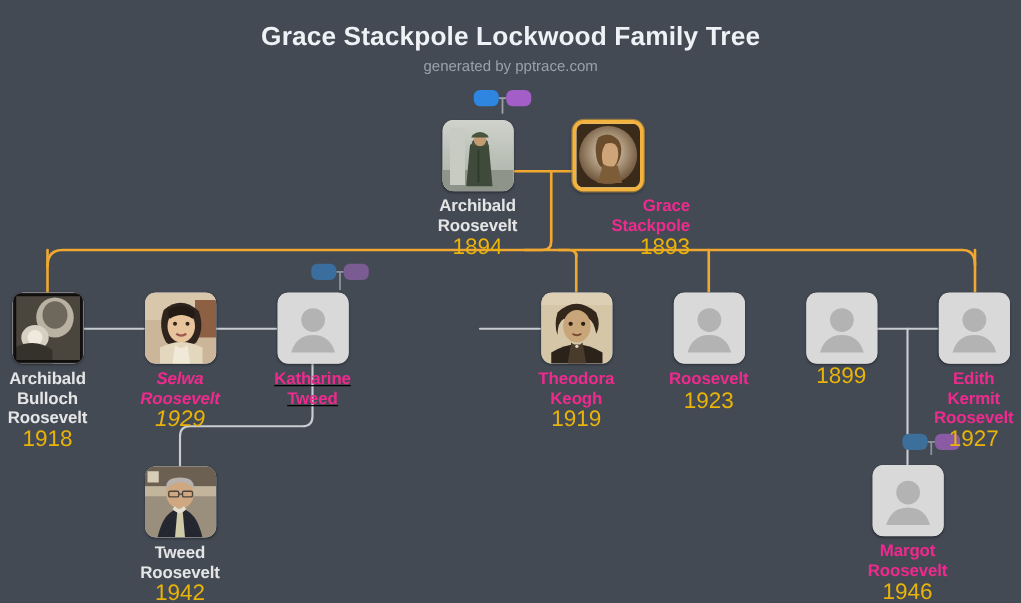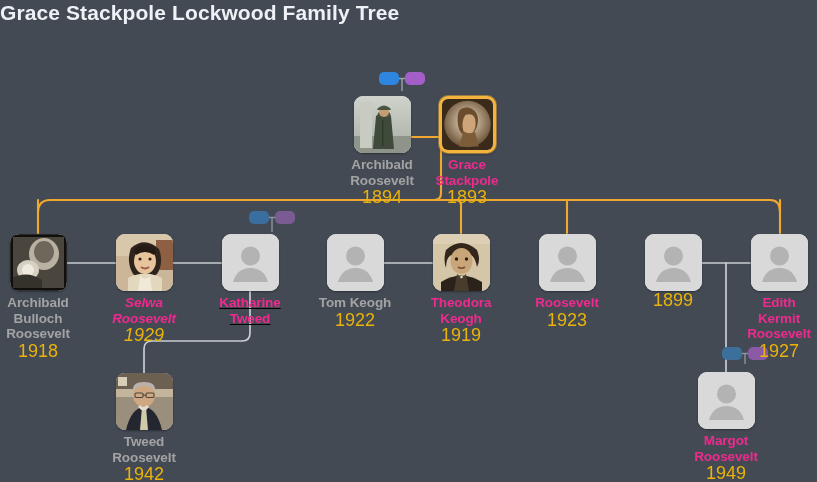--- a/index.html
+++ b/index.html
@@ -12,21 +12,22 @@
   }
   #stage {
     position: relative;
     width: 817px; height: 482px;
     background: #434a54;
   }
 
   
   #header {
     position: absolute; top: 0; left: 0; width: 817px;
-    text-align: left;
+    text-align: center;
+    padding-top: 17px;
   }
   #title {
     font-size: 21px;
     font-weight: bold;
     color: #eef1f5;
     letter-spacing: 0.1px;
     line-height: 26px;
   }
   #subtitle {
     font-size: 12px;
@@ -67,21 +68,21 @@
   
   .silhouette { width: 100%; height: 100%; display: block; }
 
   .name {
     margin-top: 4px;
     font-size: 13.5px;
     font-weight: bold;
     line-height: 15.5px;
     letter-spacing: -0.1px;
   }
-  .name.m { color: #a3a3a3; }
+  .name.m { color: #e5e5e5; }
   .name.f { color: #ef2a8e; }
   .year {
     font-size: 18px;
     color: #eab308;
     line-height: 17px;
     margin-top: 1px;
     font-weight: normal;
   }
 
   
@@ -101,20 +102,21 @@
   .pillpair.dim2 .pill.blue { background: #3d6f9b; }
   .pillpair.dim2 .pill.purp { background: #8a5ba4; }
 </style>
 </head>
 <body>
 
 <div id="stage">
 
   <div id="header">
     <div id="title">Grace Stackpole Lockwood Family Tree</div>
+    <div id="subtitle">generated by pptrace.com</div>
   </div>
 
   <svg id="wires" viewBox="0 0 817 482">
     <g fill="none" stroke="#f0a830" stroke-width="2.1" stroke-linecap="round" stroke-linejoin="round">
 
       <path d="M 412 137 L 441 137 L 441 193 Q 441 200 434 200 L 420 200"></path>
       <path d="M 441 137 L 457 137"></path>
 
       <path d="M 38 213 Q 38 200 50 200 L 770 200 Q 780 200 780 212"></path>
 
@@ -181,21 +183,21 @@
         <rect x="28" y="24" width="1.5" height="26" fill="#2f3a2c"></rect>
       </svg>
     </div>
     <div class="name m">
       <div>Archibald</div>
       <div>Roosevelt</div>
     </div>
     <div class="year">1894</div>
   </div>
 
-  <div class="person" style="left:401px; top:96px;">
+  <div class="person" style="left:420px; top:96px;text-align:right;">
     <div class="thumb hl">
       <svg class="silhouette" viewBox="0 0 57 57">
         <defs>
           <radialGradient id="gSep" cx="50%" cy="45%" r="62%">
             <stop offset="0" stop-color="#efe0c6"></stop>
               <stop offset="1" stop-color="#5d4228"></stop>
           </radialGradient>
         </defs>
         <rect width="57" height="57" fill="#3a2a19"></rect>
         <circle cx="28.5" cy="28" r="26" fill="url(#gSep)"></circle>
@@ -263,33 +265,20 @@
         <path d="M11 48 q4 -14 17.5 -14 q13.5 0 17.5 14 z" fill="#b3b3b3"></path>
       </svg>
     </div>
     <div class="name f">
       <div>Katharine</div>
       <div>Tweed</div>
     </div>
     <div class="year"></div>
   </div>
 
-  <div class="person" style="left:289px; top:234px;">
-    <div class="thumb plain">
-      <svg class="silhouette" viewBox="0 0 57 57">
-        <rect width="57" height="57" fill="#d9d9d9"></rect>
-        <circle cx="28.5" cy="22" r="9.5" fill="#b3b3b3"></circle>
-        <path d="M11 48 q4 -14 17.5 -14 q13.5 0 17.5 14 z" fill="#b3b3b3"></path>
-      </svg>
-    </div>
-    <div class="name m">
-      <div>Tom Keogh</div>
-    </div>
-    <div class="year">1922</div>
-  </div>
 
   <div class="person" style="left:395px; top:234px;">
     <div class="thumb plain">
       <svg class="silhouette" viewBox="0 0 57 57">
         <rect width="57" height="57" fill="#d6c6a8"></rect>
         <rect x="0" y="0" width="57" height="10" fill="#dccfb4"></rect>
         <path d="M13 16 q15 -14 31 0 q4 10 0 17 q-2 -10 -6 -12 q-10 6 -20 0 q-5 3 -5 13 q-3 -8 0 -18z" fill="#33271c"></path>
         <ellipse cx="28.5" cy="27" rx="11" ry="13" fill="#c8a679"></ellipse>
         <circle cx="23.5" cy="25" r="1.7" fill="#2c1f15"></circle>
         <circle cx="33.5" cy="25" r="1.7" fill="#2c1f15"></circle>
@@ -376,16 +365,16 @@
       <svg class="silhouette" viewBox="0 0 57 57">
         <rect width="57" height="57" fill="#d9d9d9"></rect>
         <circle cx="28.5" cy="22" r="9.5" fill="#b3b3b3"></circle>
         <path d="M11 48 q4 -14 17.5 -14 q13.5 0 17.5 14 z" fill="#b3b3b3"></path>
       </svg>
     </div>
     <div class="name f">
       <div>Margot</div>
       <div>Roosevelt</div>
     </div>
-    <div class="year">1949</div>
+    <div class="year">1946</div>
   </div>
 
 </div>
 
 </body></html>

